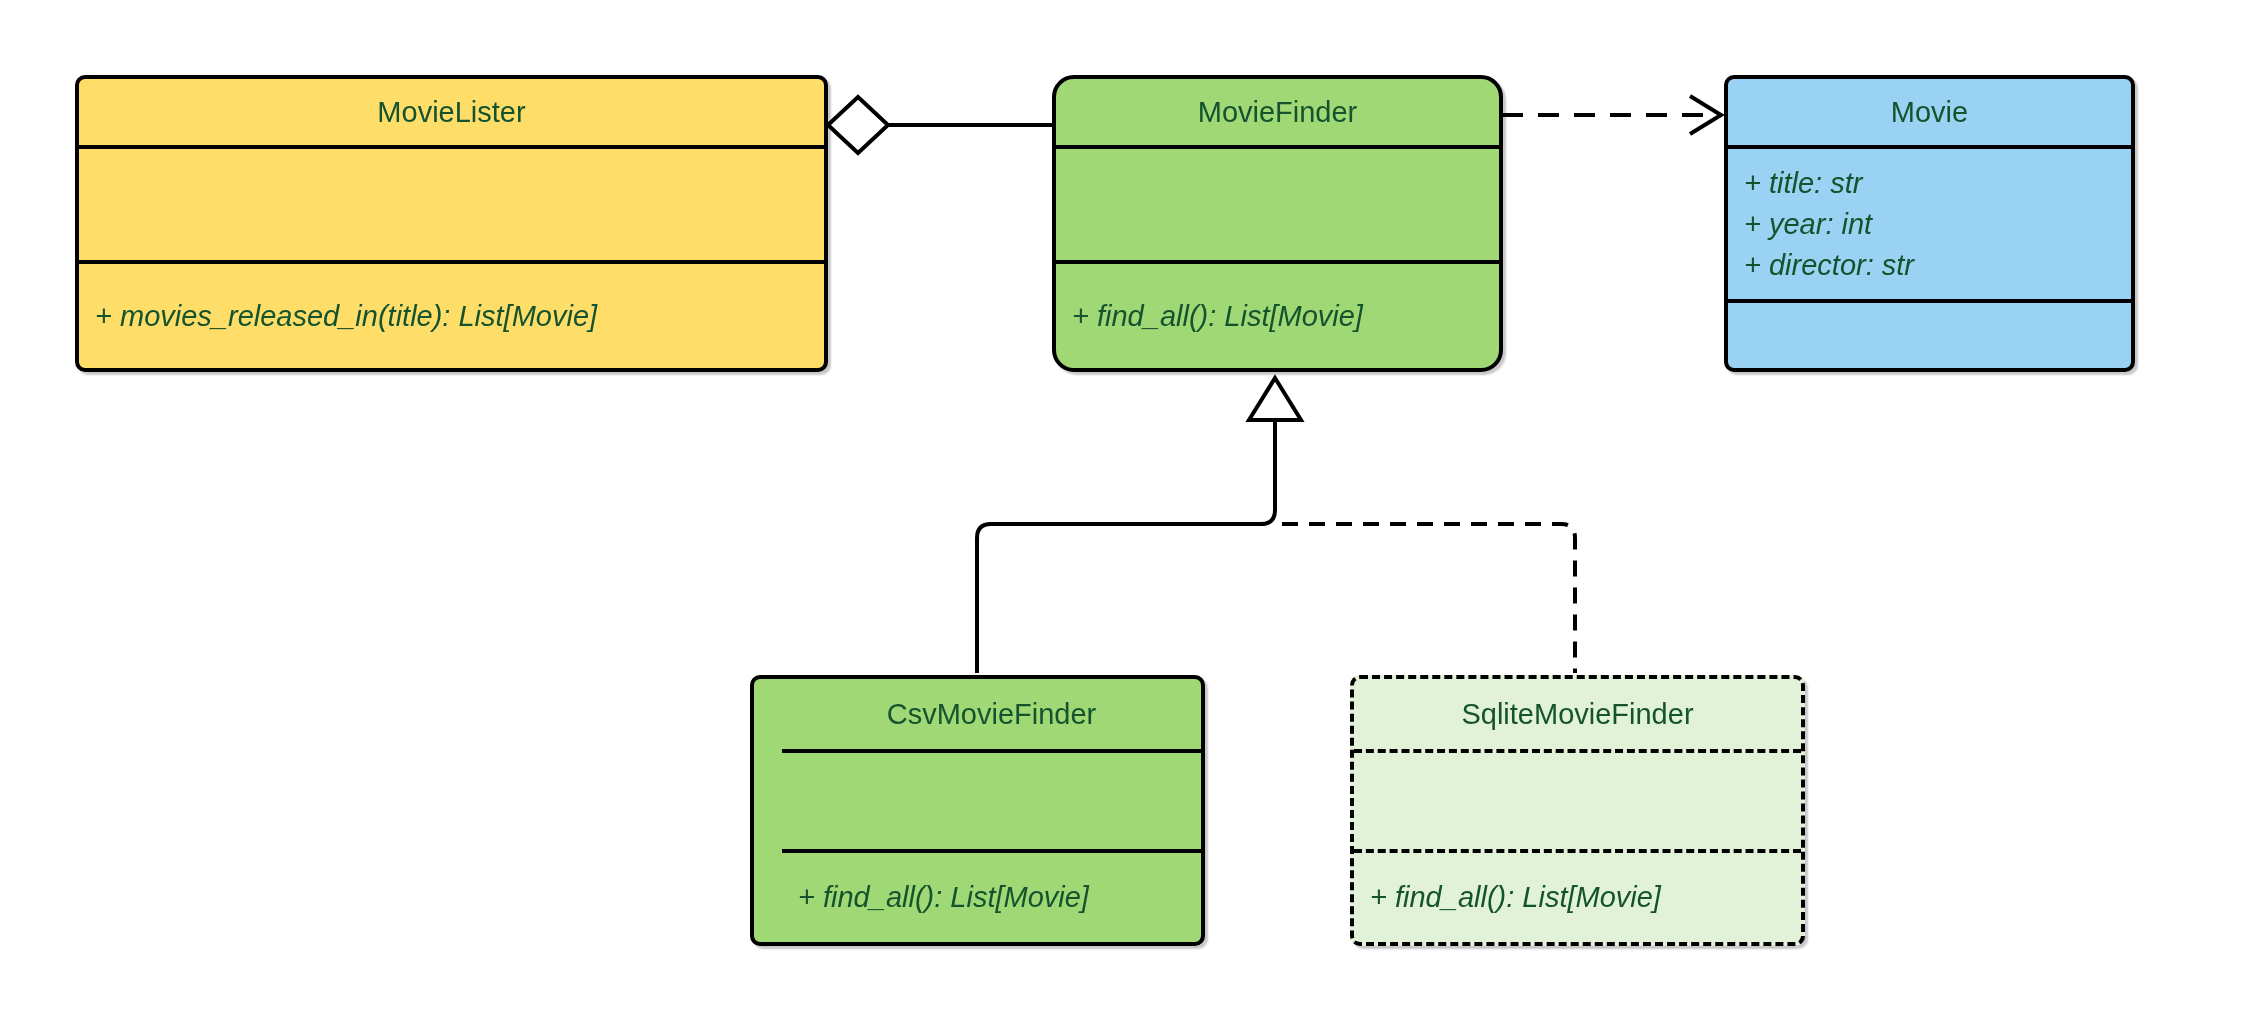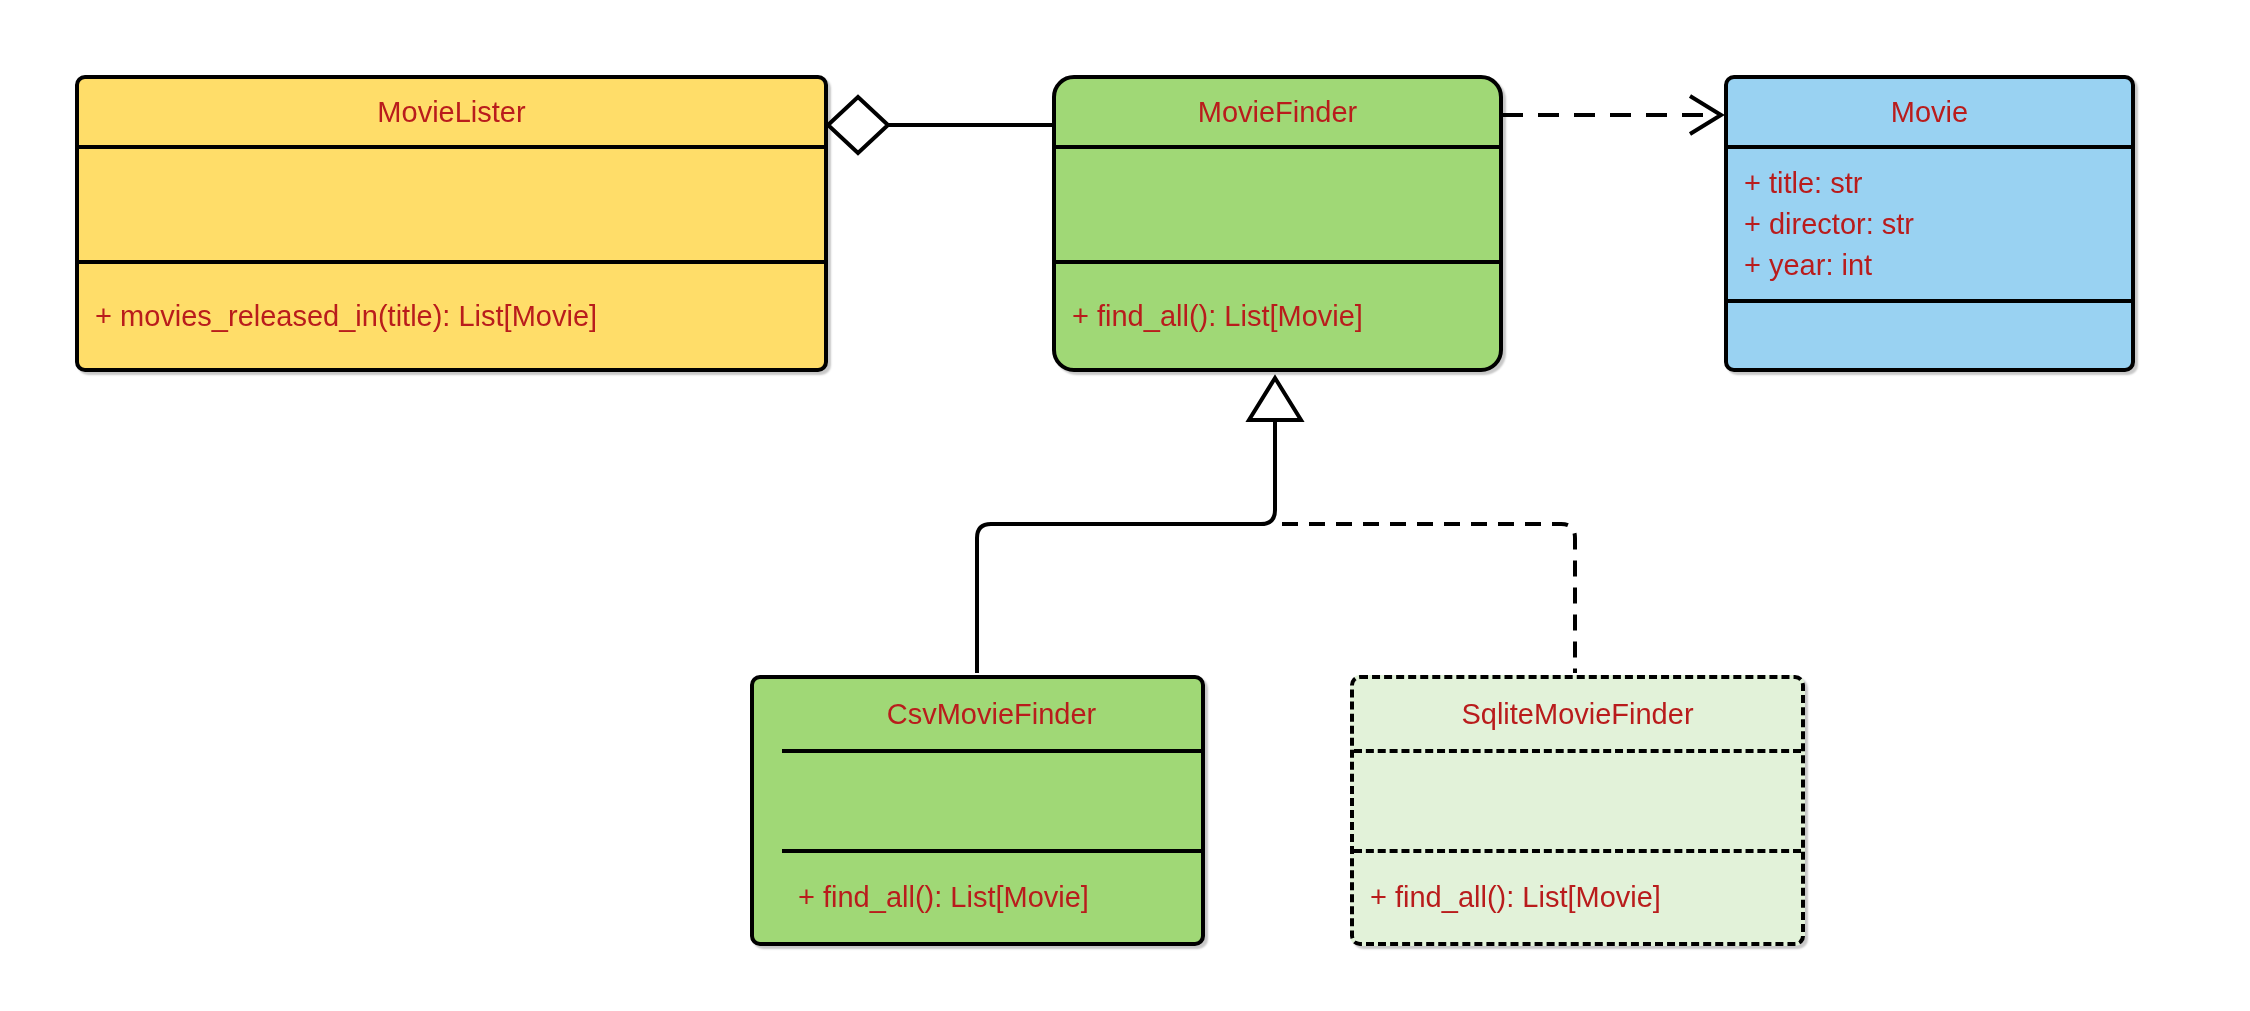--- a/index.html
+++ b/index.html
@@ -2,21 +2,21 @@
 <html><head>
 <meta charset="utf-8">
 <style>
   html, body { margin: 0; padding: 0; background: #ffffff; }
   #canvas {
     position: relative;
     width: 2250px;
     height: 1011px;
     background: #ffffff;
     font-family: "Liberation Sans", sans-serif;
-    color: #b91c1c;
+    color: #14532d;
     overflow: hidden;
   }
   .cls {
     position: absolute;
     box-sizing: border-box;
     border: 4px solid #000000;
     border-radius: 10px;
     box-shadow: 3px 3px 2px rgba(0,0,0,0.22);
     display: flex;
     flex-direction: column;
@@ -26,20 +26,21 @@
     flex: 0 0 auto;
     display: flex;
     align-items: center;
     justify-content: center;
     font-size: 29px;
     white-space: nowrap;
   }
   .cls .sec {
     box-sizing: border-box;
     border-top: 4px solid #000000;
+    font-style: italic;
   }
   .cls.dashed .sec { border-top-style: dashed; }
   .cls .body {
     display: flex;
     flex-direction: column;
     justify-content: center;
     padding: 0 16px;
     font-size: 29px;
     line-height: 41px;
     white-space: nowrap;
@@ -107,22 +108,22 @@
     <div class="sec attrs body"></div>
     <div class="sec methods fill body">
       <div>+ find_all(): List[Movie]</div>
     </div>
   </div>
 
   <div class="cls" id="box-movie" style="background-color: rgb(153, 210, 242);">
     <div class="title">Movie</div>
     <div class="sec attrs body">
       <div>+ title: str</div>
+      <div>+ year: int</div>
       <div>+ director: str</div>
-      <div>+ year: int</div>
     </div>
     <div class="sec methods fill body"></div>
   </div>
 
   <div class="cls" id="box-csv" style="background-color: rgb(160, 216, 118); padding-left: 28px;">
     <div class="title">CsvMovieFinder</div>
     <div class="sec attrs body"></div>
     <div class="sec methods fill body">
       <div>+ find_all(): List[Movie]</div>
     </div>

